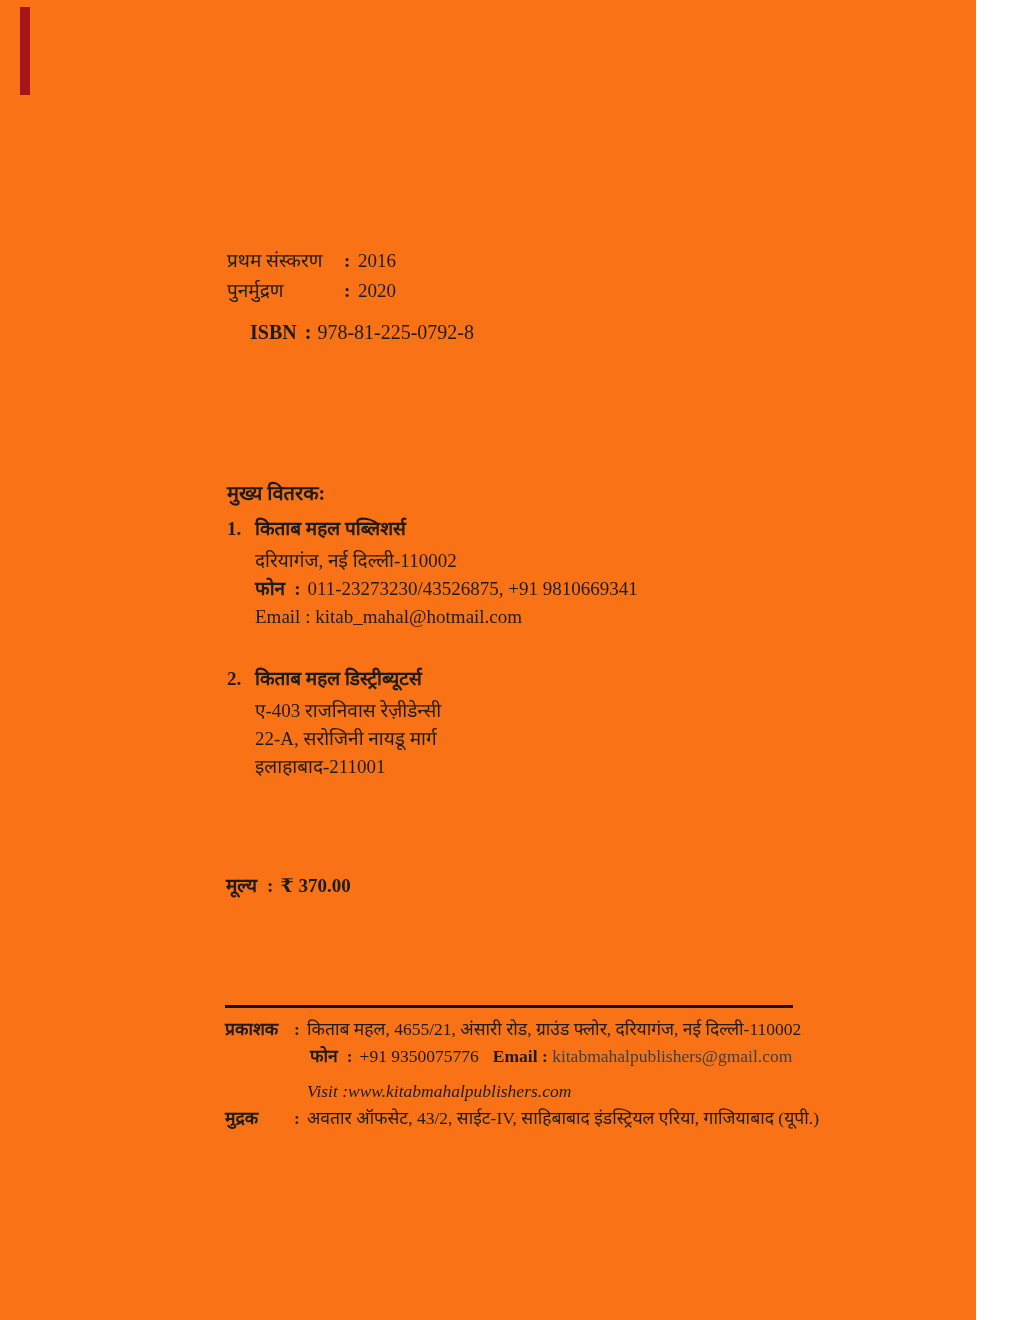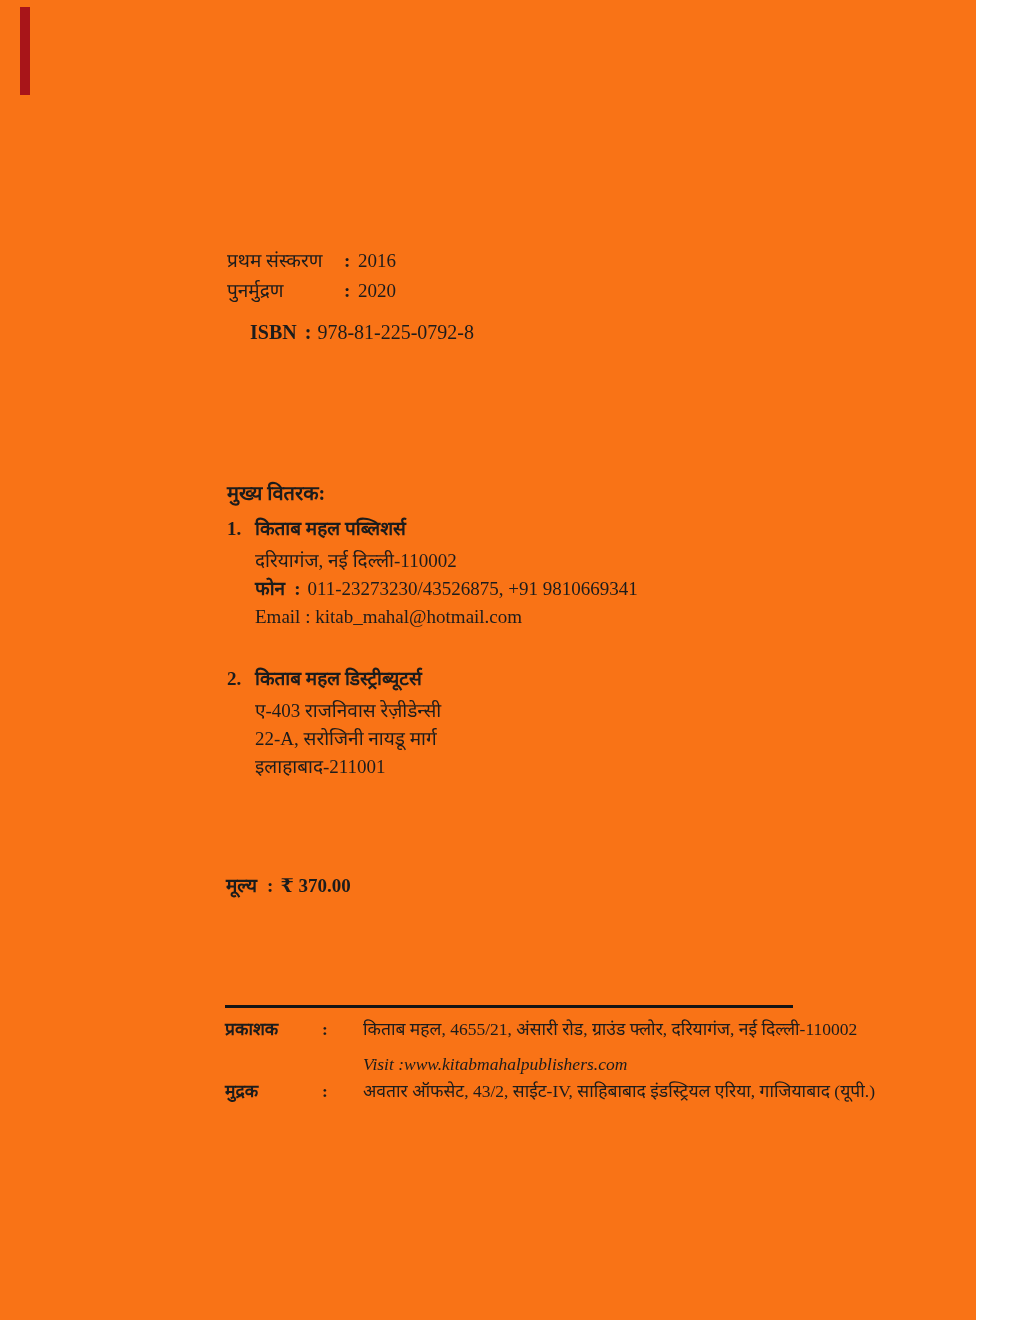--- a/index.html
+++ b/index.html
@@ -38,21 +38,21 @@
   .item-number { width: 28px; }
   .item-body { margin-left: 28px; margin-top: 4px; line-height: 28px; white-space: nowrap; }
   .phone-label { font-weight: bold; }
   .phone-sep { padding: 0 7px 0 9px; font-weight: bold; }
   
   .price { position: absolute; left: 226px; top: 872px; font-size: 19px; font-weight: bold; line-height: 28px; }
   .price-sep { padding: 0 7px 0 10px; }
   
   .footer { position: absolute; left: 225px; top: 1005px; width: 600px; font-size: 17.5px; }
   .footer-rule { width: 568px; height: 0; border-top: 3px solid #151515; margin-bottom: 8px; }
-  .footer-row { display: flex; line-height: 27px; white-space: nowrap; gap: 28px; }
+  .footer-row { display: flex; line-height: 27px; white-space: nowrap; }
   .footer-label { width: 69px; font-weight: bold; flex-shrink: 0; }
   .footer-sep { width: 13px; flex-shrink: 0; font-weight: bold; }
   .footer-content { }
   .footer-indent { padding-left: 3px; }
   .bold { font-weight: bold; }
   .email-value { color: #3a4046; }
   .visit { font-style: italic; margin-top: 8px; }
   .gap { display: inline-block; width: 14px; }
 </style>
 </head>
@@ -119,20 +119,21 @@
 
     <div class="footer-row">
       <span class="footer-label">प्रकाशक</span>
       <span class="footer-sep">:</span>
       <span class="footer-content">किताब महल, 4655/21, अंसारी रोड, ग्राउंड फ्लोर, दरियागंज, नई दिल्ली-110002</span>
     </div>
 
     <div class="footer-row">
       <span class="footer-label"></span>
       <span class="footer-sep"></span>
+      <span class="footer-content footer-indent"><span class="bold">फोन</span><span class="phone-sep bold">:</span><span>+91 9350075776</span><span class="gap"></span><span class="bold">Email :</span> <span class="email-value">kitabmahalpublishers@gmail.com</span></span>
     </div>
 
     <div class="footer-row">
       <span class="footer-label"></span>
       <span class="footer-sep"></span>
       <span class="footer-content visit"><span>Visit :</span><span>www.kitabmahalpublishers.com</span></span>
     </div>
 
     <div class="footer-row">
       <span class="footer-label">मुद्रक</span>

